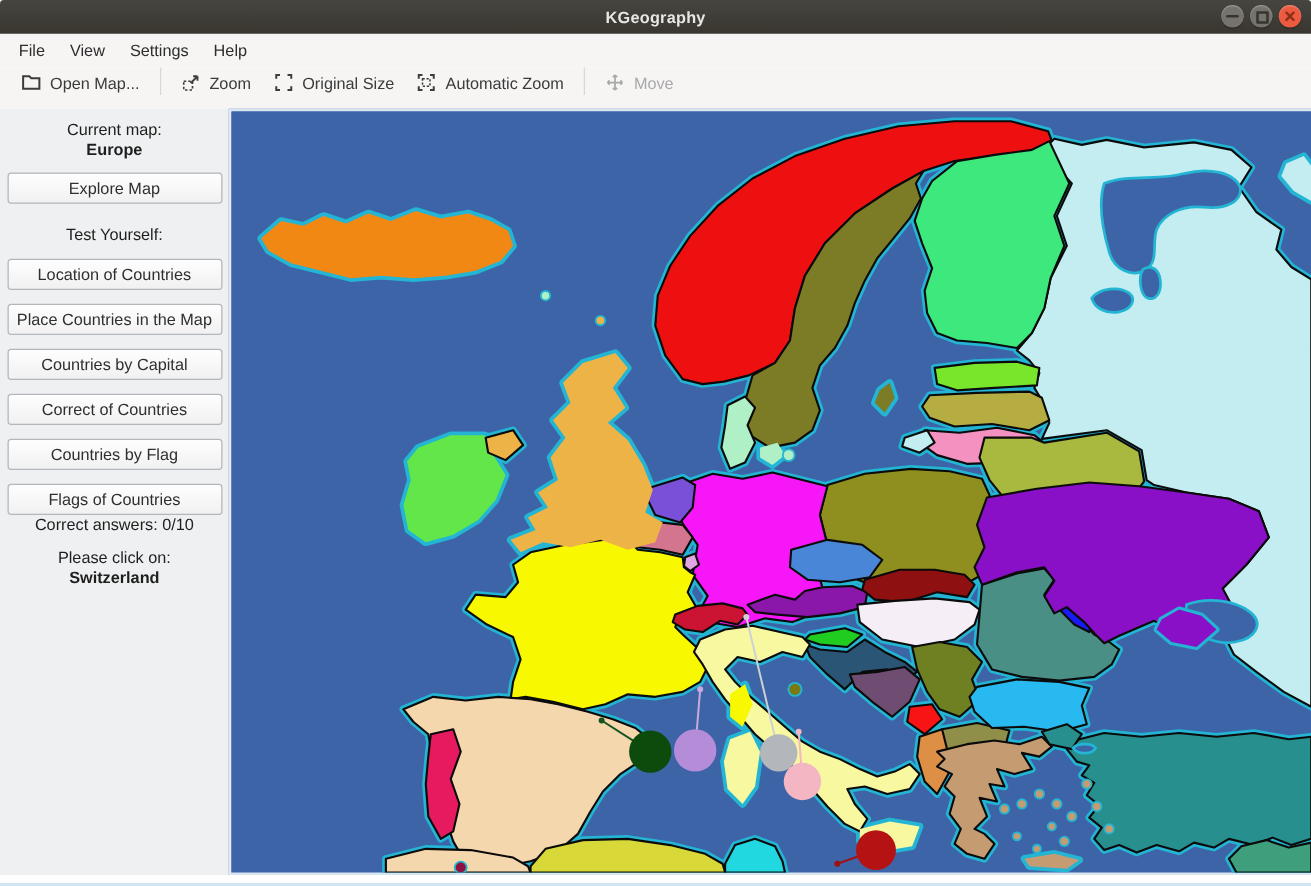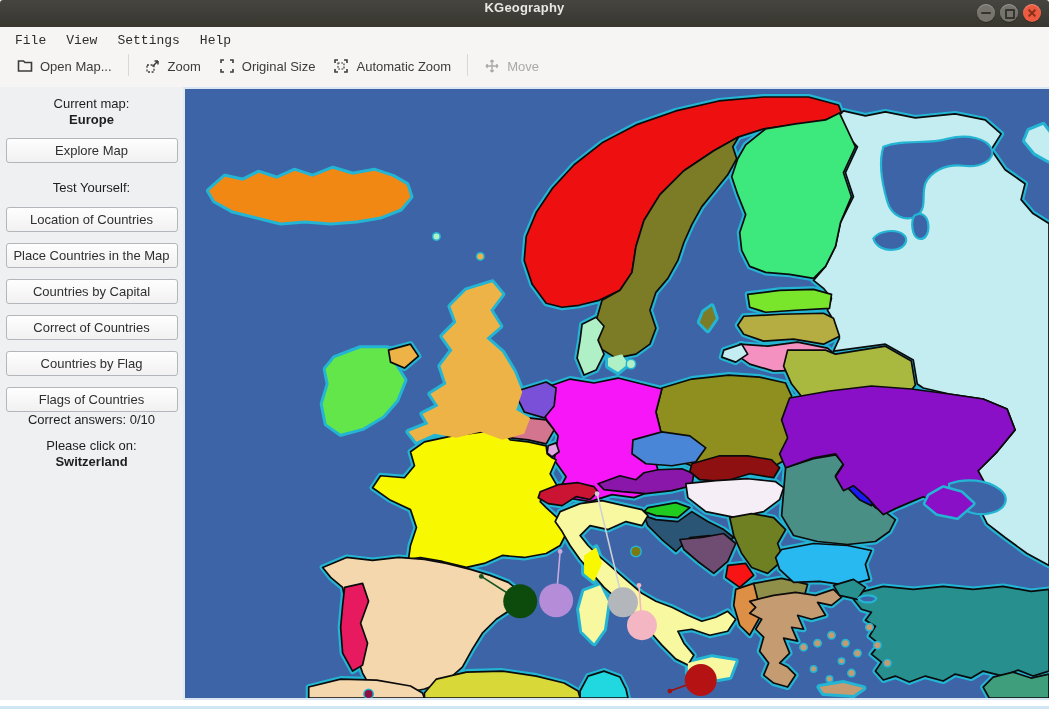--- a/index.html
+++ b/index.html
@@ -3,36 +3,36 @@
 <meta charset="utf-8">
 <style>
   html,body{margin:0;padding:0;}
   body{
     width:1049px;height:709px;position:relative;overflow:hidden;
     font-family:"Liberation Sans",sans-serif;background:#ffffff;
   }
   
   .titlebar{
     height:27px;background:linear-gradient(#474540,#38362f);
-    display:flex;align-items:flex-start;justify-content:center;position:relative;
+    display:flex;align-items:center;justify-content:center;position:relative;
     border-radius:3px 3px 0 0;
   }
   .title-text{color:#e9e7e4;font-size:13px;font-weight:700;letter-spacing:.2px;}
   .winbtns{position:absolute;right:8px;top:4px;display:flex;gap:5px;}
   .winbtn{width:18px;height:18px;border-radius:50%;background:#76736d;position:relative;
     box-shadow:inset 0 1px 1px rgba(255,255,255,.28), 0 1px 1px rgba(0,0,0,.3);}
   .winbtn.close{background:#ec5b40;}
   .winbtn.min::after{content:"";position:absolute;left:4px;right:4px;top:8px;height:2px;background:#36342f;border-radius:1px;}
   .winbtn.max::after{content:"";position:absolute;left:5px;top:5px;width:6px;height:6px;border:2px solid #36342f;border-radius:1px;}
   .winbtn.close::before,.winbtn.close::after{content:"";position:absolute;left:4px;right:4px;top:8px;height:2px;background:#8c3019;border-radius:1px;}
   .winbtn.close::before{transform:rotate(45deg);}
   .winbtn.close::after{transform:rotate(-45deg);}
   
   .menubar{height:27px;background:#f6f5f4;display:flex;align-items:center;padding-left:5px;}
-  .menu-item{padding:5px 10px;font-size:13px;color:#2d2d2d;cursor:default;font-family:Liberation Mono, monospace;}
+  .menu-item{padding:5px 10px;font-size:13px;color:#2d2d2d;cursor:default;}
   
   .toolbar{height:33px;background:#f6f5f4;display:flex;align-items:flex-start;padding-left:8px;}
   .tool-btn{display:flex;align-items:center;gap:7px;padding:4px 9px;font-size:13px;color:#3b3b3b;cursor:default;}
   .tool-btn svg{display:block;}
   .tool-btn.disabled{color:#a9a9a9;}
   .tool-sep{width:1px;height:22px;background:#d9d8d6;margin:0 7px;}
   
   .content{position:absolute;top:87px;left:0;right:0;bottom:9px;display:flex;background:#eff0f1;}
   .sidebar{width:183px;display:flex;flex-direction:column;align-items:center;padding-top:9px;color:#1e1e1e;}
   .side-label{font-size:13px;line-height:16px;}

